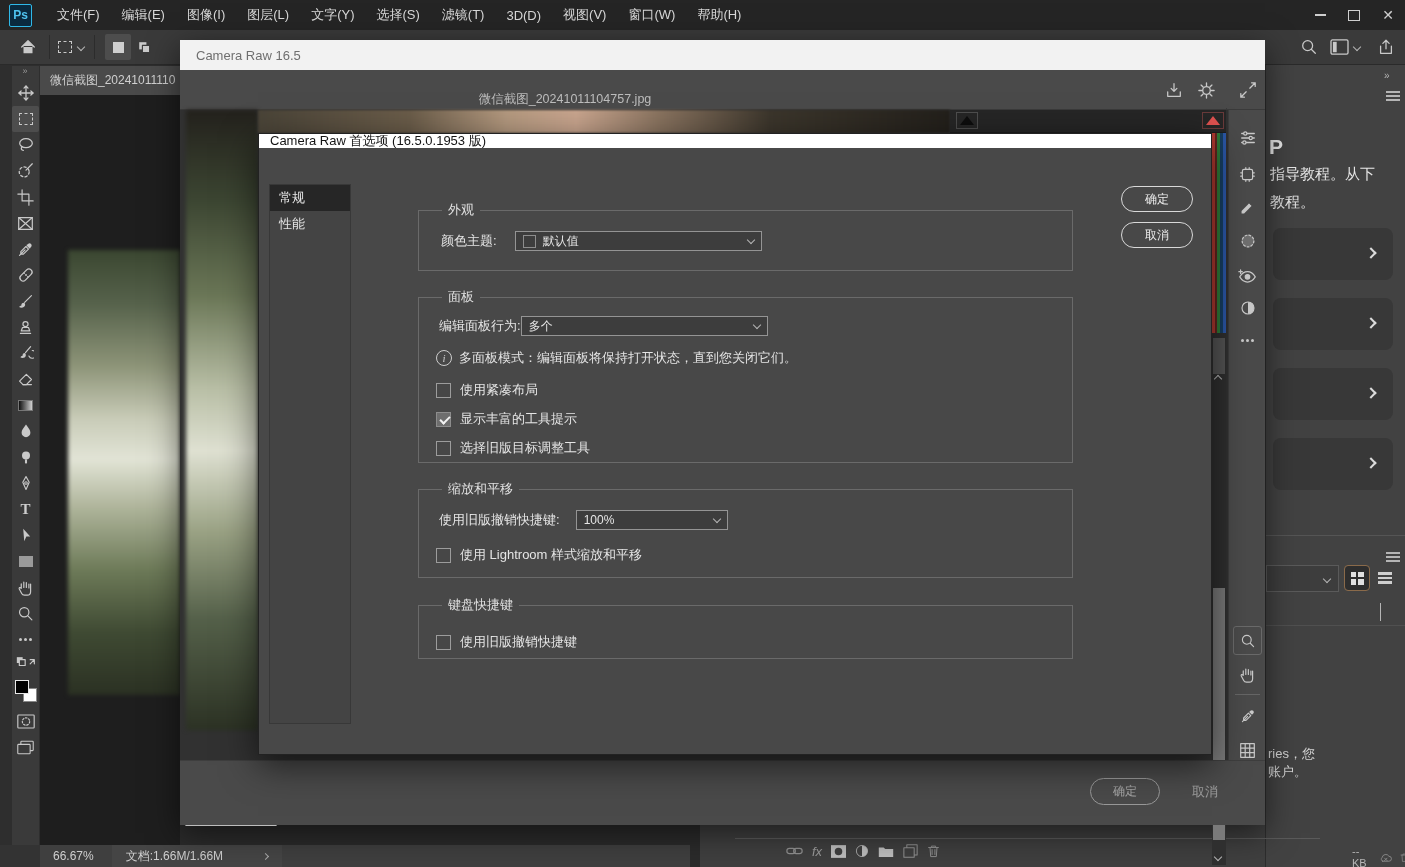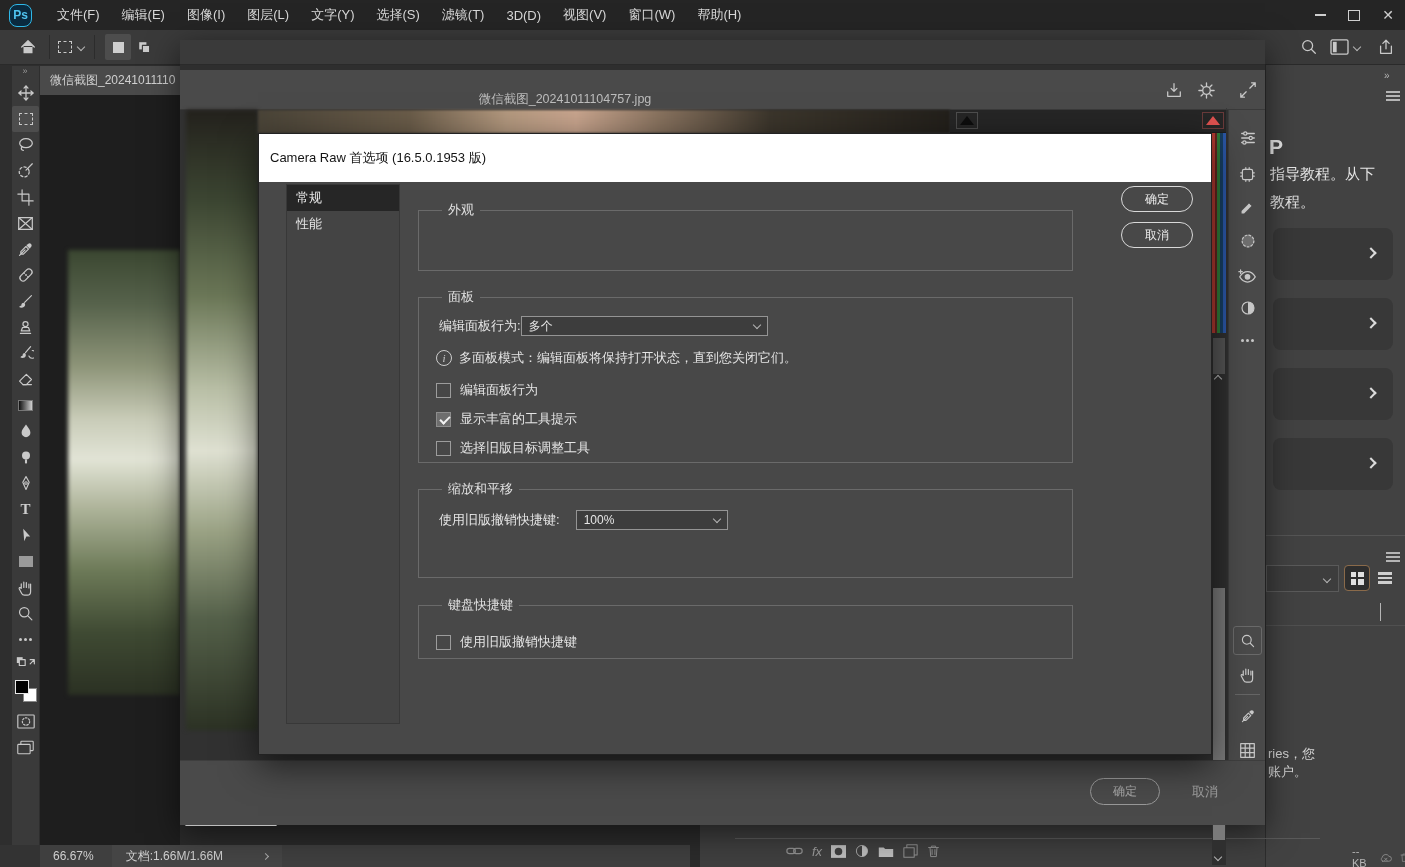--- a/index.html
+++ b/index.html
@@ -4,21 +4,21 @@
 <style>
   * { margin:0; padding:0; box-sizing:border-box; }
   html,body { background:#1a1a1a; }
   body { font-family:"Liberation Sans","DejaVu Sans",sans-serif; }
   #app { position:relative; width:1405px; height:867px; overflow:hidden; background:#2e2e2e; }
   .abs { position:absolute; }
   .row { display:flex; align-items:center; }
 
   
   #menubar { left:0; top:0; width:1405px; height:30px; background:#252525; display:flex; align-items:center; z-index:5; }
-  .pslogo { width:23px; height:23px; margin-left:9px; background:#0a2a3f; border:1.5px solid #2fb8e8; border-radius:8px;
+  .pslogo { width:23px; height:23px; margin-left:9px; background:#0a2a3f; border:1.5px solid #2fb8e8; border-radius:2px;
             color:#4fc3f0; font-size:12px; font-weight:bold; display:flex; align-items:center; justify-content:center; }
   .menu-item { color:#d8d8d8; font-size:13px; padding:0 11px; height:30px; display:flex; align-items:center; cursor:default; }
   #menubar .spacer { flex:1; }
   .winbtn { width:34px; height:28px; display:flex; align-items:center; justify-content:center; color:#cfcfcf; font-size:12px; }
   .wb-min::after { content:""; width:11px; height:2px; background:#cfcfcf; }
   .wb-max::after { content:""; width:10px; height:9px; border:1.5px solid #cfcfcf; }
   .wb-close { font-size:14px; }
 
   
   #optionsbar { left:0; top:30px; width:1405px; height:35px; background:#3a3a3a; border-bottom:1px solid #2a2a2a; z-index:4; }
@@ -103,22 +103,22 @@
   .crt.boxed { left:4px; width:29px; height:29px; border:1px solid #6a6a6a; border-radius:3px; }
   .crt-divider { position:absolute; left:6px; width:25px; height:1px; background:#666; }
   .cr-zoomlabel { position:absolute; left:15px; top:688px; color:#9c9c9c; font-size:12.5px; }
   .cr-zoombar { position:absolute; left:5px; top:713px; width:92px; height:3px; background:#bdbdbd; border-radius:2px; }
   .pill { border:1.5px solid #d9d9d9; border-radius:14px; color:#ececec; display:flex; align-items:center; justify-content:center; font-size:12px; background:transparent; }
   .cr-ok { position:absolute; left:910px; top:17px; width:70px; height:27px; opacity:.55; }
   .cr-cancel { position:absolute; left:1000px; top:17px; width:50px; height:27px; display:flex; align-items:center; justify-content:center; color:#ececec; font-size:13px; opacity:.5; }
 
   
   #prefs { left:258px; top:133px; width:954px; height:622px; z-index:20; box-shadow:0 10px 34px rgba(0,0,0,.6); background:#484848; border:1px solid #222; }
-  #prefs-title { position:absolute; left:0; top:0; width:952px; height:48px; background:#ffffff; color:#141414; font-size:13px; display:flex; align-items:center; padding-left:11px; }
-  #prefs-tabs { position:absolute; left:27px; top:50px; width:114px; height:540px; background:#444; border:1px solid #383838; }
+  #prefs-title { position:absolute; left:0; top:0; width:952px; height:14px; background:#ffffff; color:#141414; font-size:13px; display:flex; align-items:center; padding-left:11px; }
+  #prefs-tabs { position:absolute; left:10px; top:50px; width:82px; height:540px; background:#444; border:1px solid #383838; }
   .ptab { height:26px; display:flex; align-items:center; padding-left:9px; color:#e4e4e4; font-size:13px; }
   .ptab.selected { background:#262626; }
   .p-ok { position:absolute; left:862px; top:52px; width:72px; height:26px; }
   .p-cancel { position:absolute; left:862px; top:88px; width:72px; height:26px; }
   #prefs-content { position:absolute; left:159px; top:54px; width:655px; }
   fieldset { border:1px solid #6a6a6a; padding:8px 0 10px 17px; margin-top:13px; }
   legend { padding:0 6px; margin-left:6px; font-size:13px; color:#e0e0e0; }
   .flabel { color:#e5e5e5; font-size:13px; }
   .dd { display:flex; align-items:center; height:20px; background:#3d3d3d; border:1px solid #949494; padding:0 7px; font-size:12px; color:#e6e6e6; }
   .dd .cvd { margin-left:auto; margin-top:-3px; }
@@ -447,20 +447,23 @@
           <path d="M6 14h10a4 4 0 0 0 0-8 6 6 0 0 0-11 2 3.5 3.5 0 0 0 1 6z"></path>
           <path d="M9 9l4 4M13 9l-4 4"></path>
         </svg>
       <svg class="ic dim" width="11" height="13" viewBox="0 0 18 20">
           <path d="M2 5h14M6 5V3h6v2M4 5l1 13h8l1-13"></path>
         </svg>
     </div>
   </div>
 
   <div id="crwin" class="abs">
+    <div id="cr-titlebar" class="abs">
+        <span>Camera Raw 16.5</span>
+      </div>
 
     <div id="cr-header" class="abs">
       <div class="cr-filename">微信截图_20241011104757.jpg</div>
       <div class="cr-hicon" style="left:982px">
         <svg class="ic" width="18" height="18" viewBox="0 0 20 20">
             <path d="M10 3v8M6.8 8.2 L10 11.5 L13.2 8.2M3 12v5h14v-5"></path>
           </svg>
       </div>
       <div class="cr-hicon" style="left:1014px">
         <svg class="ic" width="19" height="19" viewBox="0 0 20 20">
@@ -590,58 +593,70 @@
       <div class="ptab">性能</div>
     </div>
 
     <div class="pill p-ok">确定</div>
     <div class="pill p-cancel">取消</div>
 
     <div id="prefs-content">
 
       <fieldset style="height:70px">
         <legend>外观</legend>
+        <div class="row" style="margin-top:4px">
+          <span class="flabel" style="margin-left:5px">颜色主题:</span>
+          <div class="dd" style="width:247px; margin-left:18px">
+            <span class="theme-swatch"></span>
+            <span>默认值</span>
+            <span class="cvd"></span>
+          </div>
+        </div>
       </fieldset>
 
       <fieldset style="height:175px; margin-top:17px">
         <legend>面板</legend>
         <div class="row" style="margin-top:2px">
           <span class="flabel" style="margin-left:3px">编辑面板行为:</span>
           <div class="dd" style="width:247px; ">
             <span>多个</span>
             <span class="cvd"></span>
           </div>
         </div>
         <div class="row" style="margin-top:13px; gap:7px">
           <span class="info-ic">i</span>
           <span class="flabel">多面板模式：编辑面板将保持打开状态，直到您关闭它们。</span>
         </div>
         <div class="cbrow" style="margin-top:14px">
           <span class="cb"></span>
-          <span class="flabel">编辑面板行为</span>
+          <span class="flabel">使用紧凑布局</span>
         </div>
         <div class="cbrow">
           <span class="cb checked"></span>
           <span class="flabel">显示丰富的工具提示</span>
         </div>
         <div class="cbrow">
           <span class="cb"></span>
           <span class="flabel">选择旧版目标调整工具</span>
         </div>
       </fieldset>
 
       <fieldset style="height:98px; margin-top:17px">
         <legend>缩放和平移</legend>
         <div class="row" style="margin-top:4px">
           <span class="flabel" style="margin-left:3px">使用旧版撤销快捷键:</span>
           <div class="dd" style="width:152px; margin-left:16px">
             <span>100%</span>
             <span class="cvd"></span>
           </div>
         </div>
+        <div class="cbrow" style="margin-top:16px">
+          <span class="cb"></span>
+          <span class="flabel">使用 Lightroom 样式缩放和平移</span>
+        </div>
       </fieldset>
 
       <fieldset style="height:63px; margin-top:18px">
         <legend>键盘快捷键</legend>
         <div class="cbrow" style="">
           <span class="cb"></span>
           <span class="flabel">使用旧版撤销快捷键</span>
         </div>
       </fieldset>
     </div>

